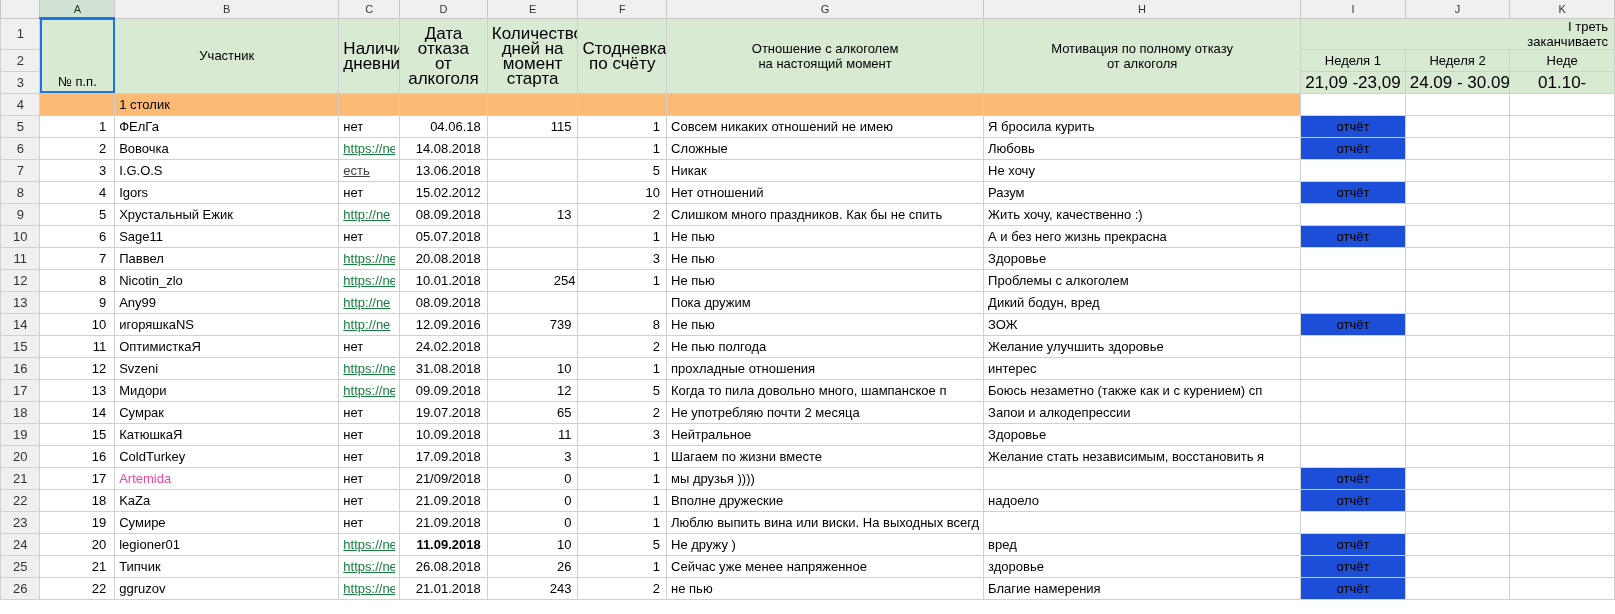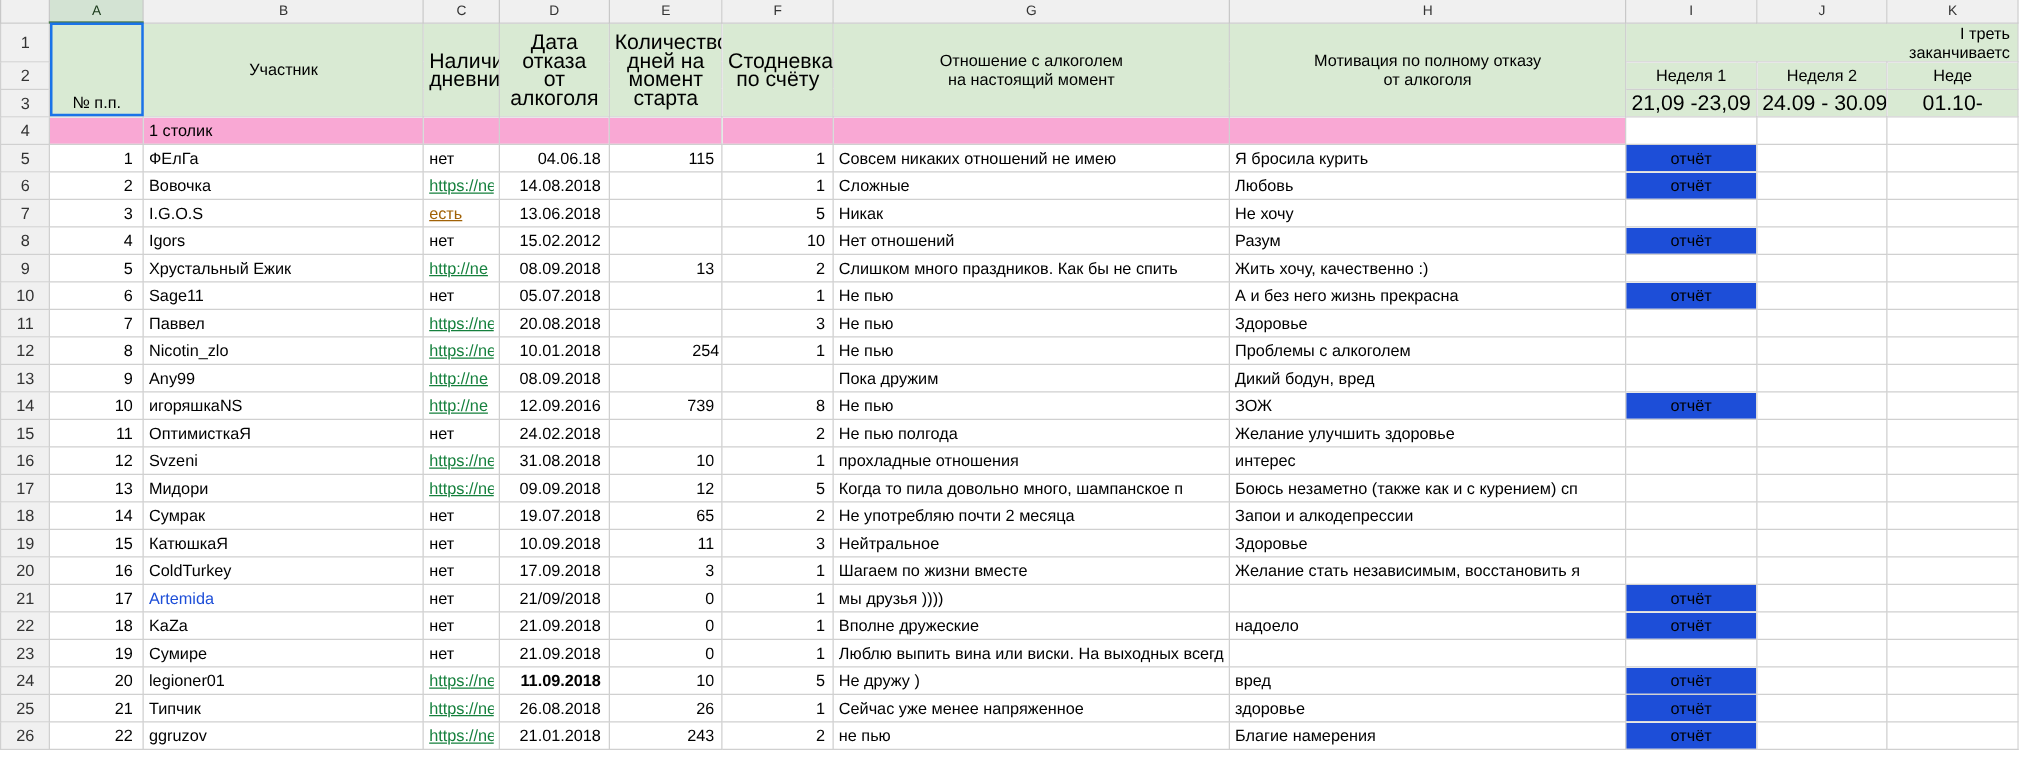--- a/index.html
+++ b/index.html
@@ -70,25 +70,25 @@
 
   .hdr {
     background: #d9ead3;
     text-align: center;
     vertical-align: middle;
     font-size: 13px;
     line-height: 15px;
     white-space: normal;
   }
   .hdr.small { font-size: 17px; }
-  .yellow { background: #f9a8d4; }
+  .yellow { background: #fdba74; }
   .green-cell { background: #1d4ed8; text-align: center; font-size: 12.5px; }
   .num { text-align: right; }
   .lnk { color: #15803d; text-decoration: underline; }
-  .lnk-green { color: #a16207; text-decoration: underline; }
+  .lnk-green { color: #404040; text-decoration: underline; }
   .selcell {
     outline: 2px solid #1a73e8;
     outline-offset: -2px;
   }
   .cellbox { overflow:hidden; text-overflow: clip; white-space: nowrap; display:block; }
 </style>
 </head>
 <body>
 
 <div id="sheet">
@@ -768,21 +768,21 @@
           </td>
           <td>
             <span class="cellbox"></span>
           </td>
         </tr>
         <tr>
           <td class="rowhead">21</td>
           <td class="num" style="padding-right:8px;">
             <span class="cellbox">17</span>
           </td>
-          <td style="color:#1d4ed8;">
+          <td style="color:#ec4899;">
             <span class="cellbox">Artemida</span>
           </td>
           <td>
             <span class="cellbox">нет</span>
           </td>
           <td class="num" style="padding-right:6px;">
             <span class="cellbox">21/09/2018</span>
           </td>
           <td class="num" style="padding-right:6px;">
             <span class="cellbox">0</span>

